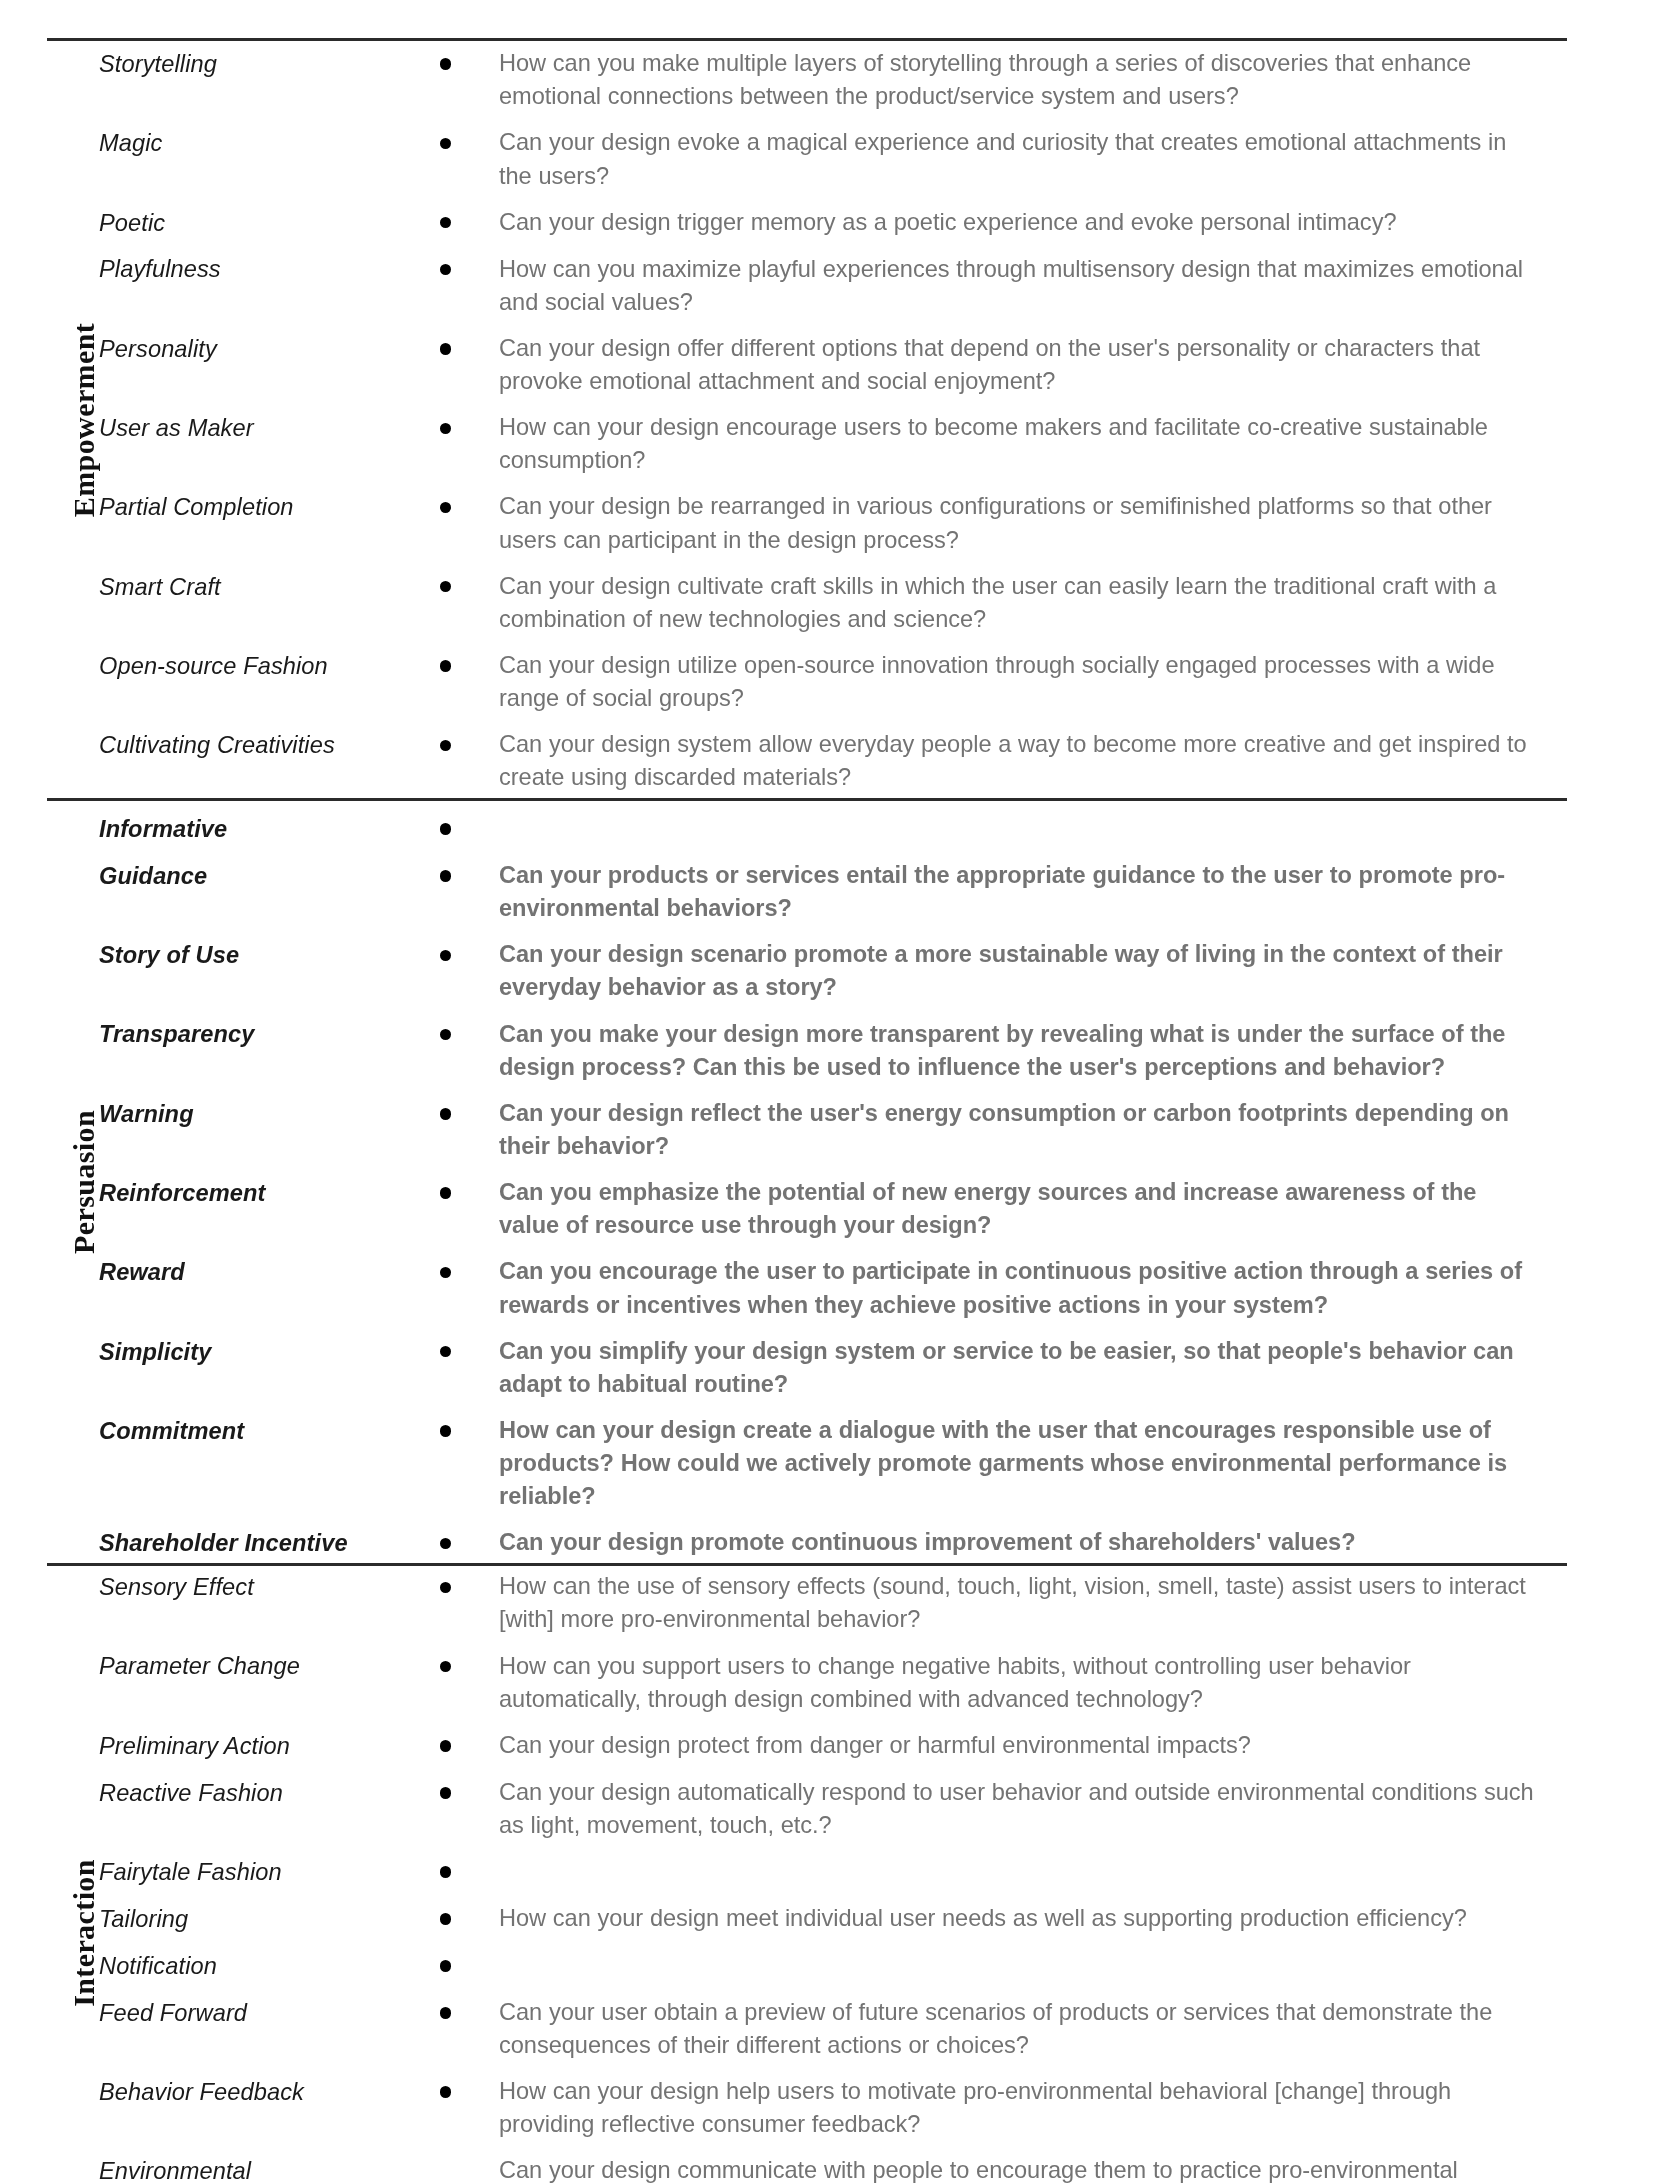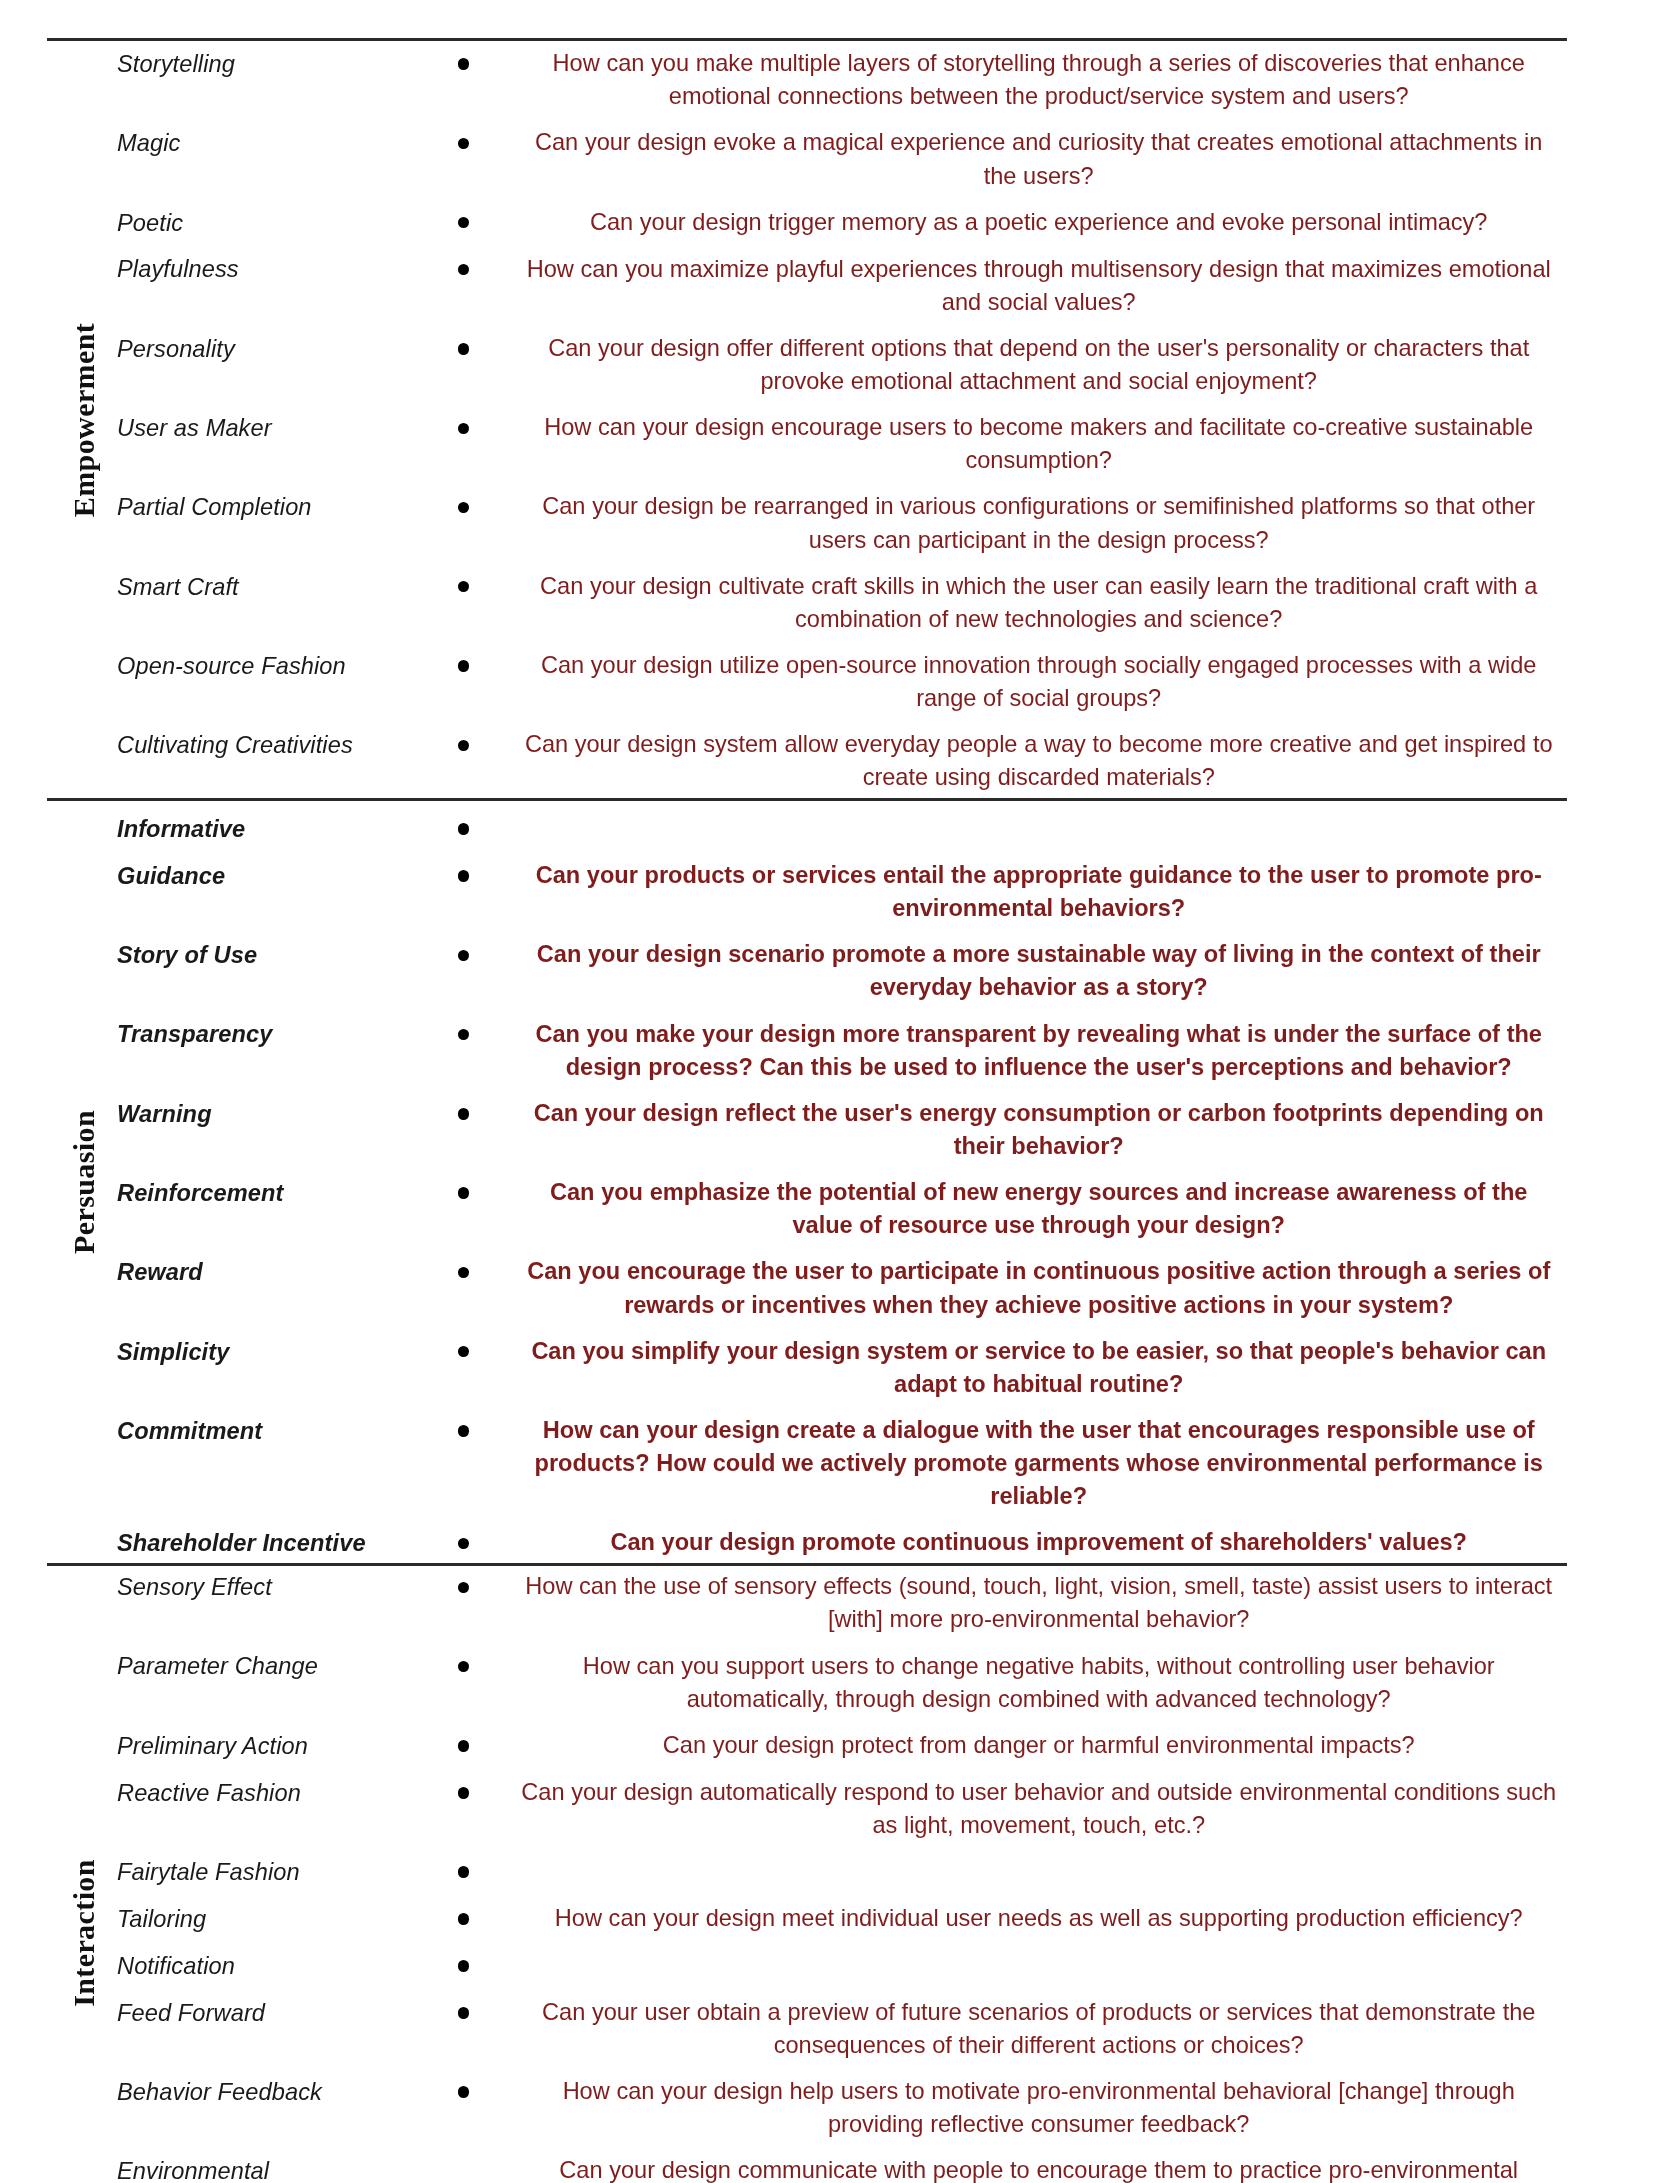--- a/index.html
+++ b/index.html
@@ -55,21 +55,21 @@
     transform: rotate(-90deg);
     transform-origin: center center;
     white-space: nowrap;
     font-family: "Liberation Serif", "DejaVu Serif", serif;
     font-weight: bold;
     font-size: 30px;
     letter-spacing: 0.4px;
     color: #111111;
   }
   .rows {
-    margin-left: 70px;
+    margin-left: 52px;
     width: 1446px;
   }
   .row {
     display: flex;
     align-items: flex-start;
     width: 100%;
     box-sizing: border-box;
   }
   .term {
     width: 341px;
@@ -94,22 +94,22 @@
     display: block;
     width: 11.4px;
     height: 11.4px;
     border-radius: 50%;
     background: #000000;
   }
   .qtext {
     flex: 1 1 auto;
     font-size: 23.6px;
     line-height: 1.405;
-    color: #7f1d1d;
-    text-align: center;
+    color: #737373;
+    text-align: left;
     padding-right: 2.6px;
     letter-spacing: -0.04px;
     word-spacing: 0.2px;
   }
   
   .sec-empowerment .rows { padding-top: 6.1px; padding-bottom: 3.5px; }
   .sec-persuasion  .rows { padding-top: 11px; padding-bottom: 2.6px; font-weight: bold; }
   .sec-interaction .rows { padding-top: 4.4px; padding-bottom: 79px; }
 
   .sec-empowerment .row { margin-bottom: 13px; }

